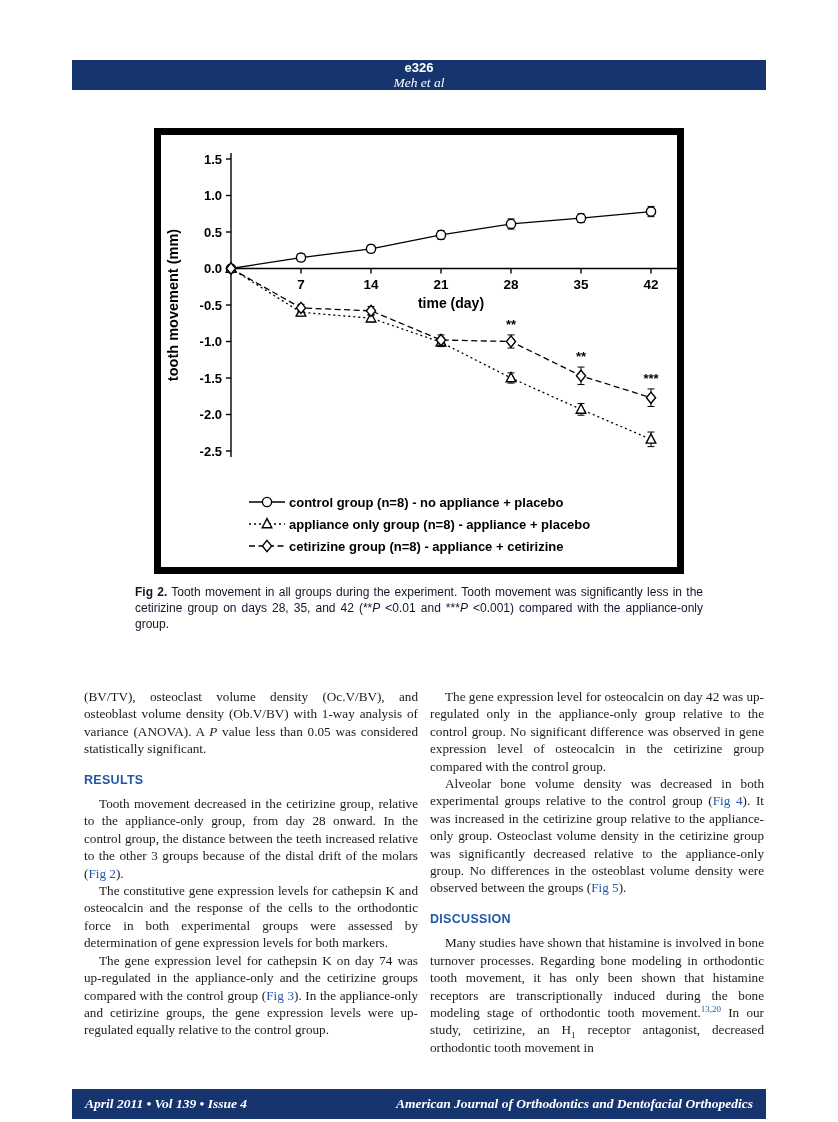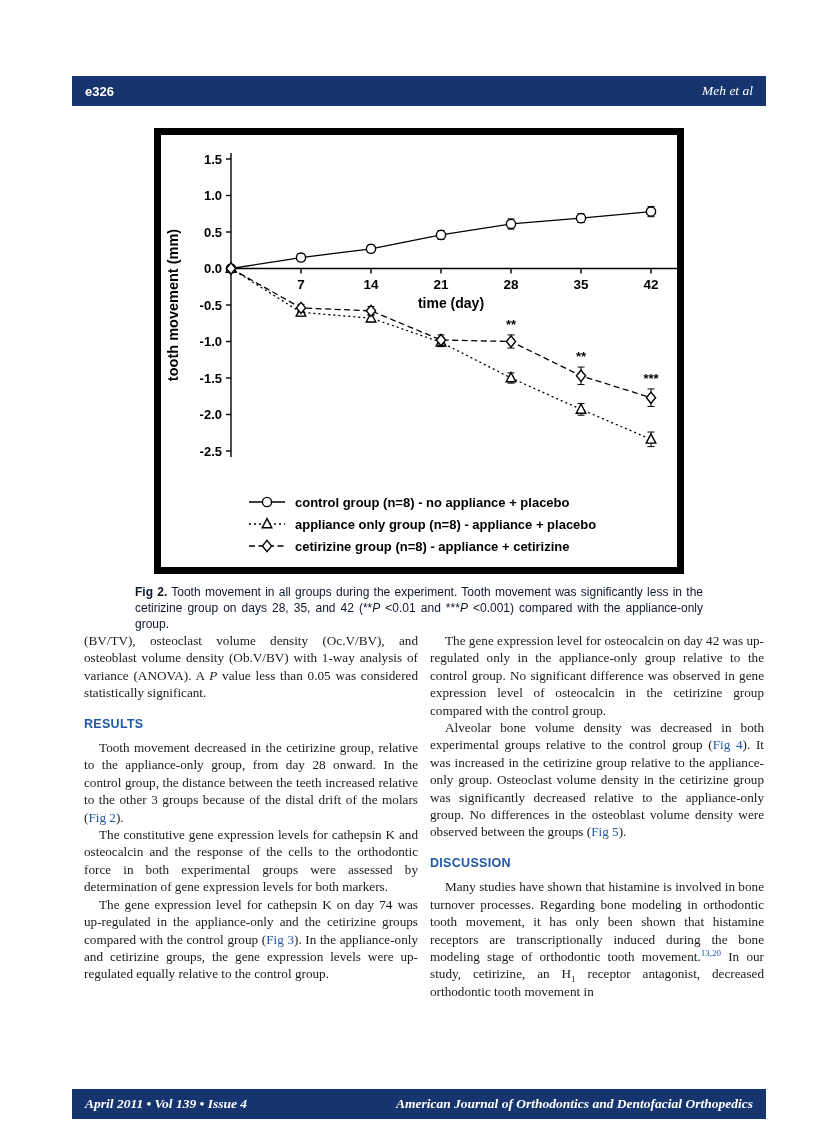--- a/index.html
+++ b/index.html
@@ -2,38 +2,38 @@
 <html lang="en" style="--navy: #16356f; --accent: #2058a8;"><head>
 <meta charset="utf-8">
 <style>
   :root{ --navy:#16356f; --accent:#2058a8; }
   html,body{margin:0;padding:0;background:#ffffff;}
   .page{position:relative;width:838px;height:1122px;background:#fff;overflow:hidden;
         font-family:"Liberation Serif",serif;color:#1a1a1a;}
   .bar{position:absolute;left:72px;right:72px;height:30px;background:var(--navy);
        color:#fff;display:flex;align-items:center;justify-content:space-between;
        padding:0 13px;box-sizing:border-box;}
-  .header-bar{top:76px;}
+  .header-bar{top:60px;flex-direction:column;}
   .footer-bar{top:1089px;}
   .hdr-page{font-family:"Liberation Sans",sans-serif;font-weight:bold;font-size:13px;}
   .hdr-auth{font-style:italic;font-weight:normal;font-size:13.5px;font-family:"Liberation Serif",serif;}
   .ftr-text{font-style:italic;font-weight:bold;font-size:13.5px;font-family:"Liberation Serif",serif;}
 
   .figure-wrap{position:absolute;top:128px;left:0;width:838px;}
   .figure-box{width:530px;margin:0 auto;border:7px solid #000000;box-sizing:border-box;
               background:#fff;padding-top:6px;}
   svg text{font-family:"Liberation Sans",sans-serif;fill:#000;}
   .legend{padding:8px 0 10px 86px;}
-  .legend-row{display:flex;align-items:center;gap:8px;height:22px;
+  .legend-row{display:flex;align-items:center;gap:2px;height:22px;
               font-family:"Liberation Sans",sans-serif;font-weight:bold;font-size:13px;color:#000;}
   .caption{width:568px;margin:10px auto 0;font-family:Liberation Sans, sans-serif;
            font-size:12px;line-height:16px;color:#0f172a;text-align:justify;}
   .cap-label{font-weight:bold;margin-right:4px;}
 
-  .columns{position:absolute;top:632px;left:84px;width:680px;display:flex;gap:12px;}
+  .columns{position:absolute;top:688px;left:84px;width:680px;display:flex;gap:12px;}
   .col{flex:1;min-width:0;font-size:13.2px;line-height:17.4px;text-align:justify;hyphens:auto;}
   .para{margin:0;}
   .ind{text-indent:15px;}
   .sec-heading{font-family:"Liberation Sans",sans-serif;font-weight:bold;color:var(--accent);
                font-size:12.5px;letter-spacing:0.3px;margin:14px 0 6px 0;}
   .figlink{color:var(--accent);}
   .it{font-style:italic;}
   sup.cite{color:var(--accent);font-size:9px;line-height:0;}
   sub{font-size:9px;line-height:0;}
 </style>

